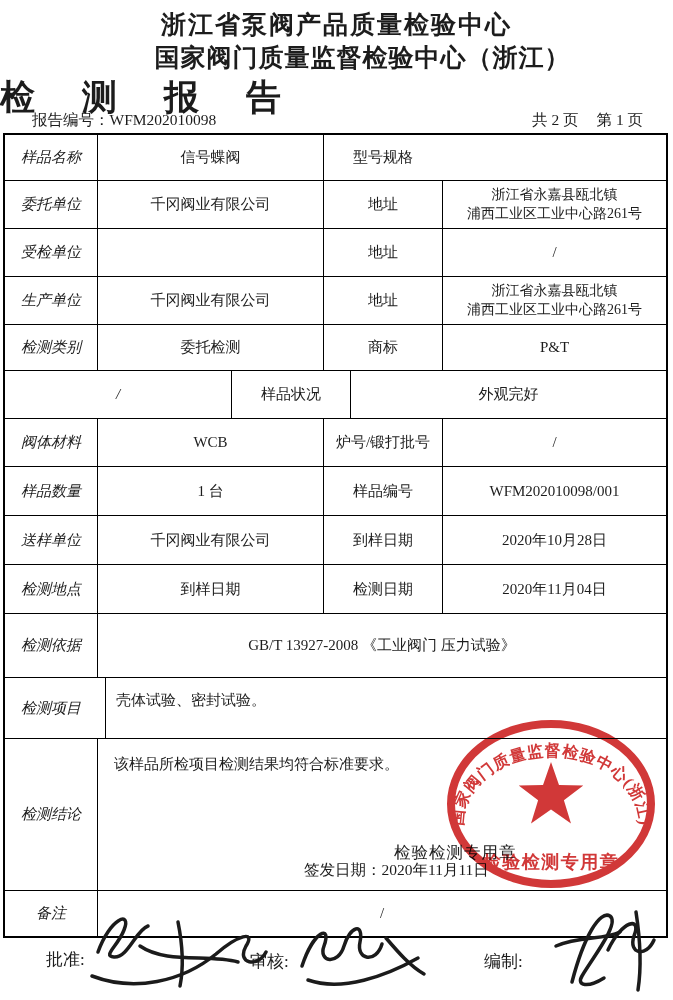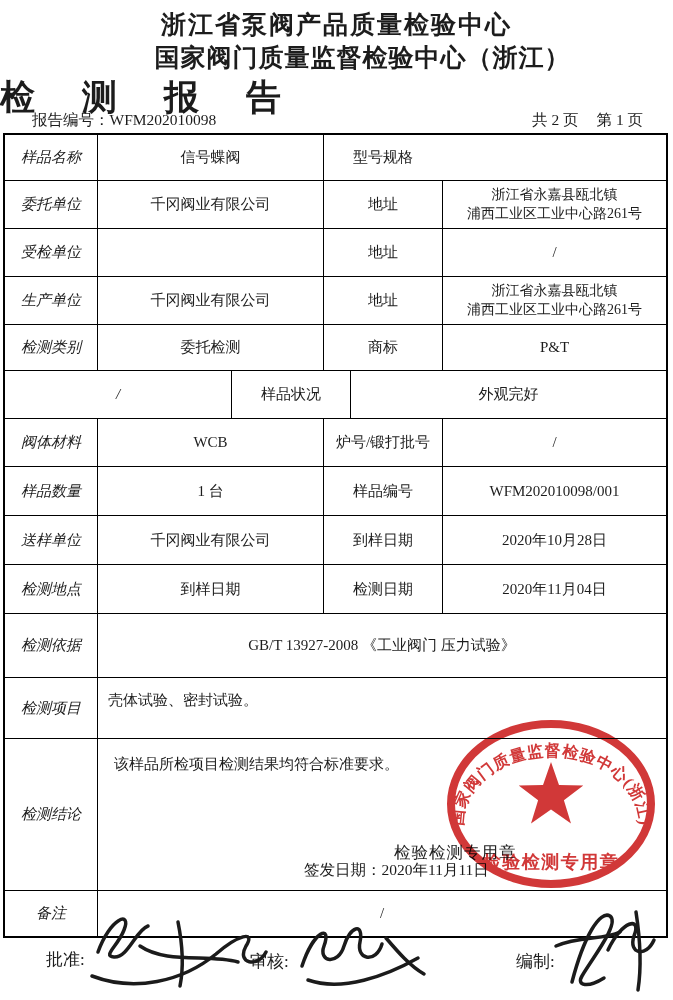--- a/index.html
+++ b/index.html
@@ -31,35 +31,35 @@
   .c{display:flex;align-items:center;justify-content:center;text-align:center;
     border-left:1.5px solid #000;padding:2px 4px;box-sizing:border-box;
     font-size:15px;line-height:1.35;white-space:pre-line;}
   .c:first-child{border-left:none;font-style:italic;}
   .cl1{width:92px;flex:none;}
   .cv1{width:226px;flex:none;}
   .cl2{width:119px;flex:none;}
   .cv2{flex:1;}
   .wide{flex:1;}
   .left-top{align-items:flex-start;justify-content:flex-start;
-    text-align:left;padding:12px 10px;}
+    text-align:left;padding:12px 10px;margin-left:8px;}
   .concl-val{position:relative;flex:1;border-left:1.5px solid #000;}
   .concl-text{position:absolute;left:16px;top:16px;font-size:15px;}
   .seal-caption{position:absolute;left:296px;top:103px;font-size:16.5px;
     letter-spacing:1px;color:#222;}
   .issue-line{position:absolute;left:206px;top:121px;font-size:15.5px;
     white-space:nowrap;}
 
   .stamp{position:absolute;left:441px;top:716px;width:220px;height:180px;
     mix-blend-mode:multiply;opacity:.9;pointer-events:none;}
 
   .footer-label{position:absolute;font-size:17px;white-space:nowrap;}
   .lbl-approve{left:46px;top:948px;}
   .lbl-review{left:250px;top:950px;}
-  .lbl-prepare{left:516px;top:950px;text-align:center;}
+  .lbl-prepare{left:484px;top:950px;text-align:center;}
   .sig{position:absolute;}
   .sig1{left:82px;top:902px;}
   .sig2{left:286px;top:908px;}
   .sig3{left:528px;top:894px;}
 </style>
 </head>
 <body>
 
 <div class="page">
 

